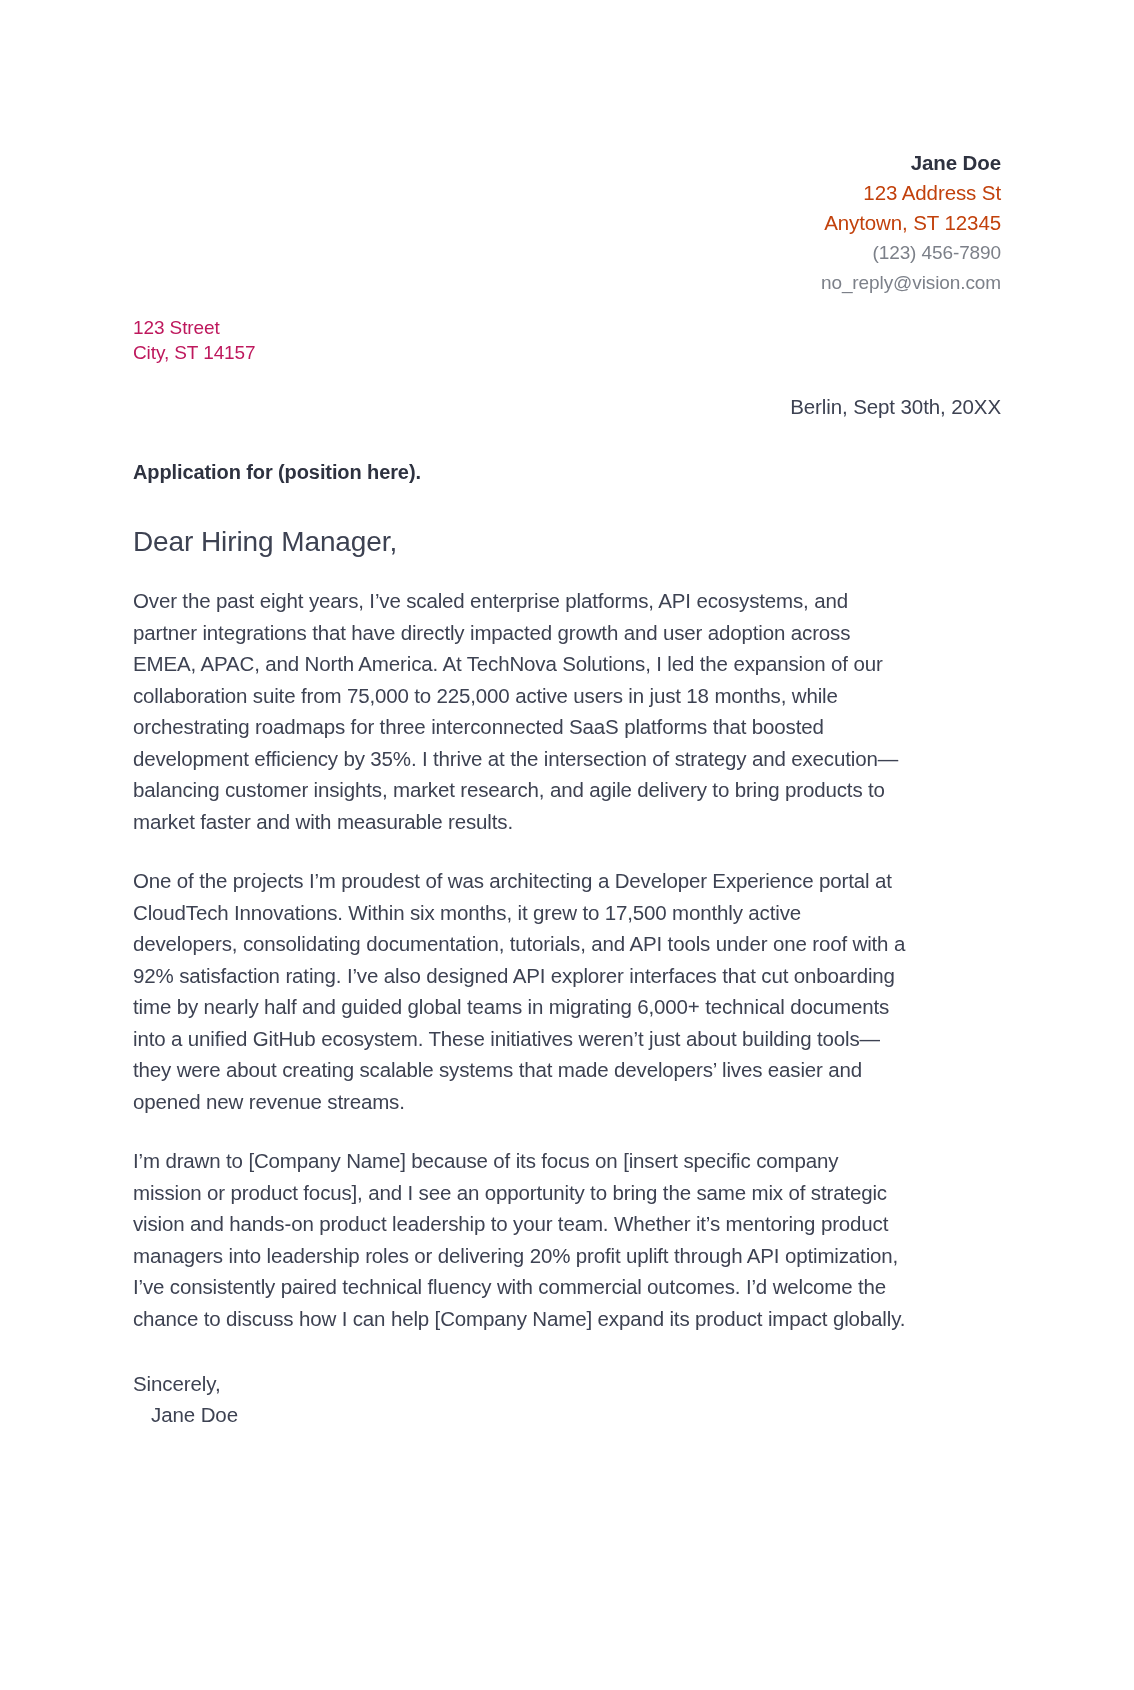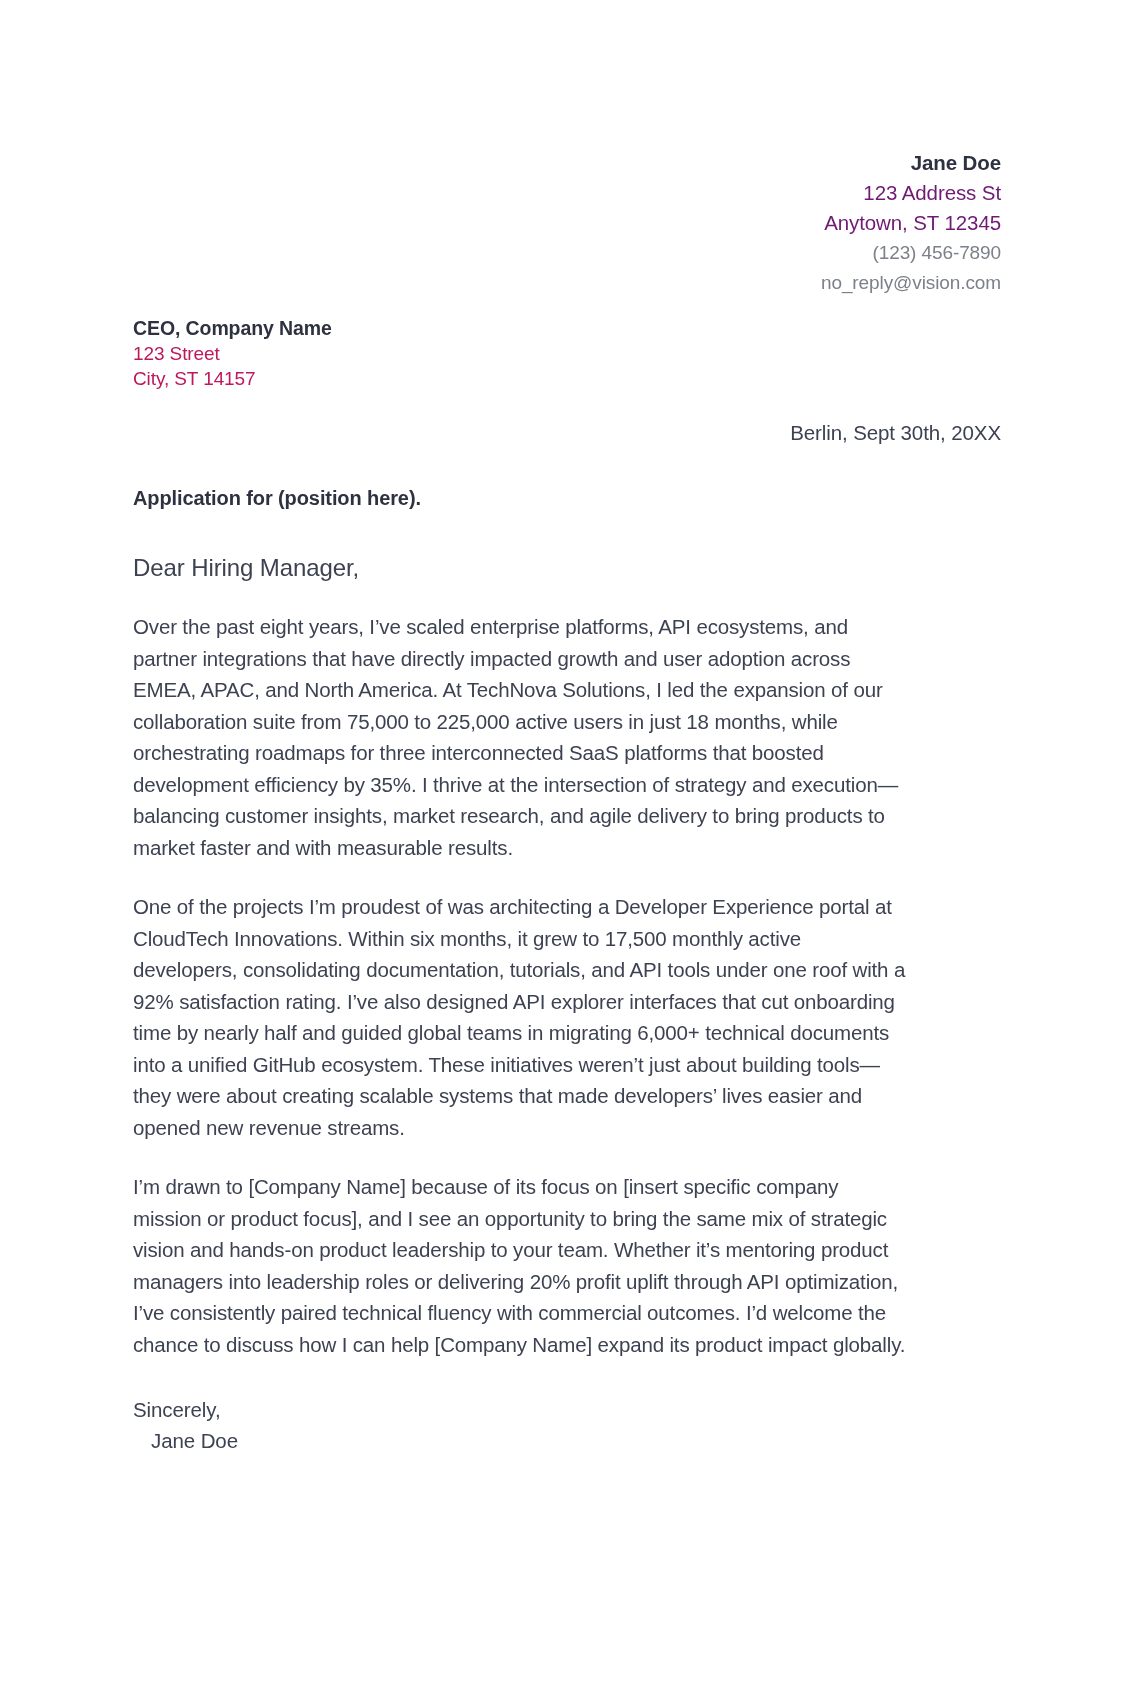--- a/index.html
+++ b/index.html
@@ -32,21 +32,21 @@
   .sender-name {
     font-size: 20.5px;
     font-weight: bold;
     color: #2e3240;
     letter-spacing: -0.1px;
     line-height: 30px;
   }
   .sender-line {
     font-size: 20.5px;
     font-weight: normal;
-    color: #701a75;
+    color: #c2410c;
     line-height: 30px;
     letter-spacing: -0.1px;
   }
   .sender-line.muted {
     color: #7c8089;
     font-size: 19px;
     line-height: 30px;
   }
 
   
@@ -82,21 +82,21 @@
     margin-top: 42px;
     font-size: 20px;
     font-weight: bold;
     color: #2e3240;
     letter-spacing: -0.1px;
   }
 
   
   .salutation {
     margin-top: 42px;
-    font-size: 24px;
+    font-size: 28px;
     color: #3d4252;
     letter-spacing: -0.1px;
     line-height: 31px;
   }
   .body-paragraphs {
     margin-top: 12px;
   }
   .body-paragraph {
     margin-top: 28px;
     font-size: 20.5px;
@@ -132,21 +132,20 @@
 
   <div class="sender-block">
     <div class="sender-name">Jane Doe</div>
     <div class="sender-line">123 Address St</div>
     <div class="sender-line">Anytown, ST 12345</div>
     <div class="sender-line muted">(123) 456-7890</div>
     <div class="sender-line muted">no_reply@vision.com</div>
   </div>
 
   <div class="recipient-block">
-    <div class="recipient-name">CEO, Company Name</div>
     <div class="recipient-line">123 Street</div>
     <div class="recipient-line">City, ST 14157</div>
   </div>
 
   <div class="date-line">Berlin, Sept 30th, 20XX</div>
 
   <div class="subject-line">Application for (position here).</div>
 
   <div class="salutation">Dear Hiring Manager,</div>
 

